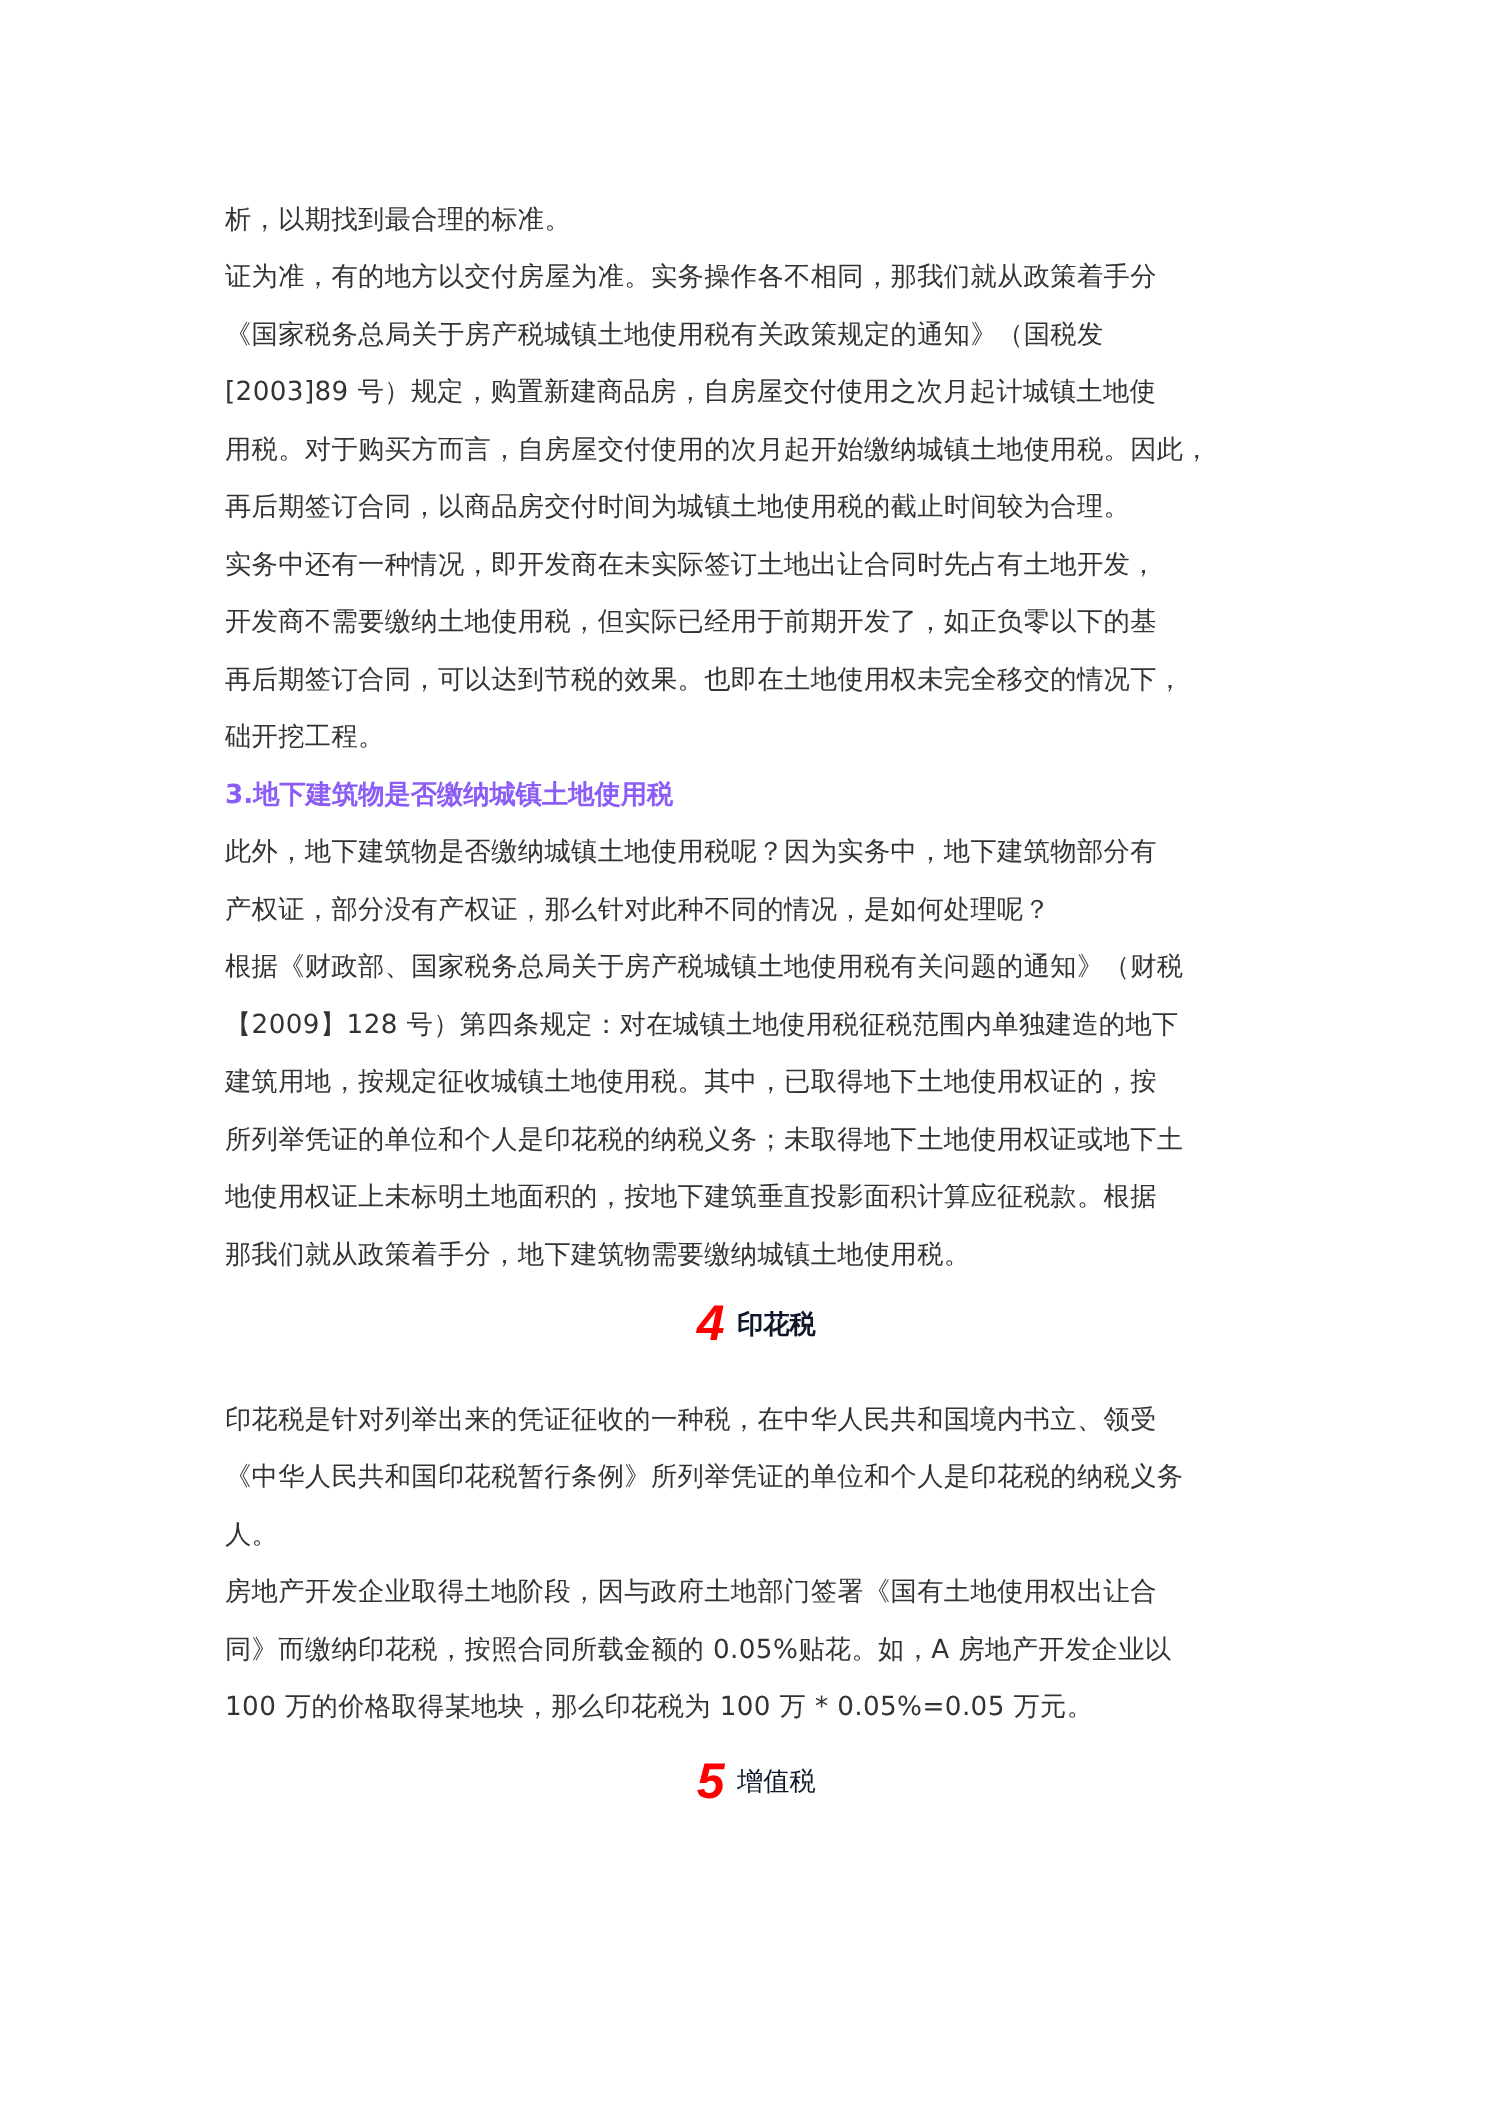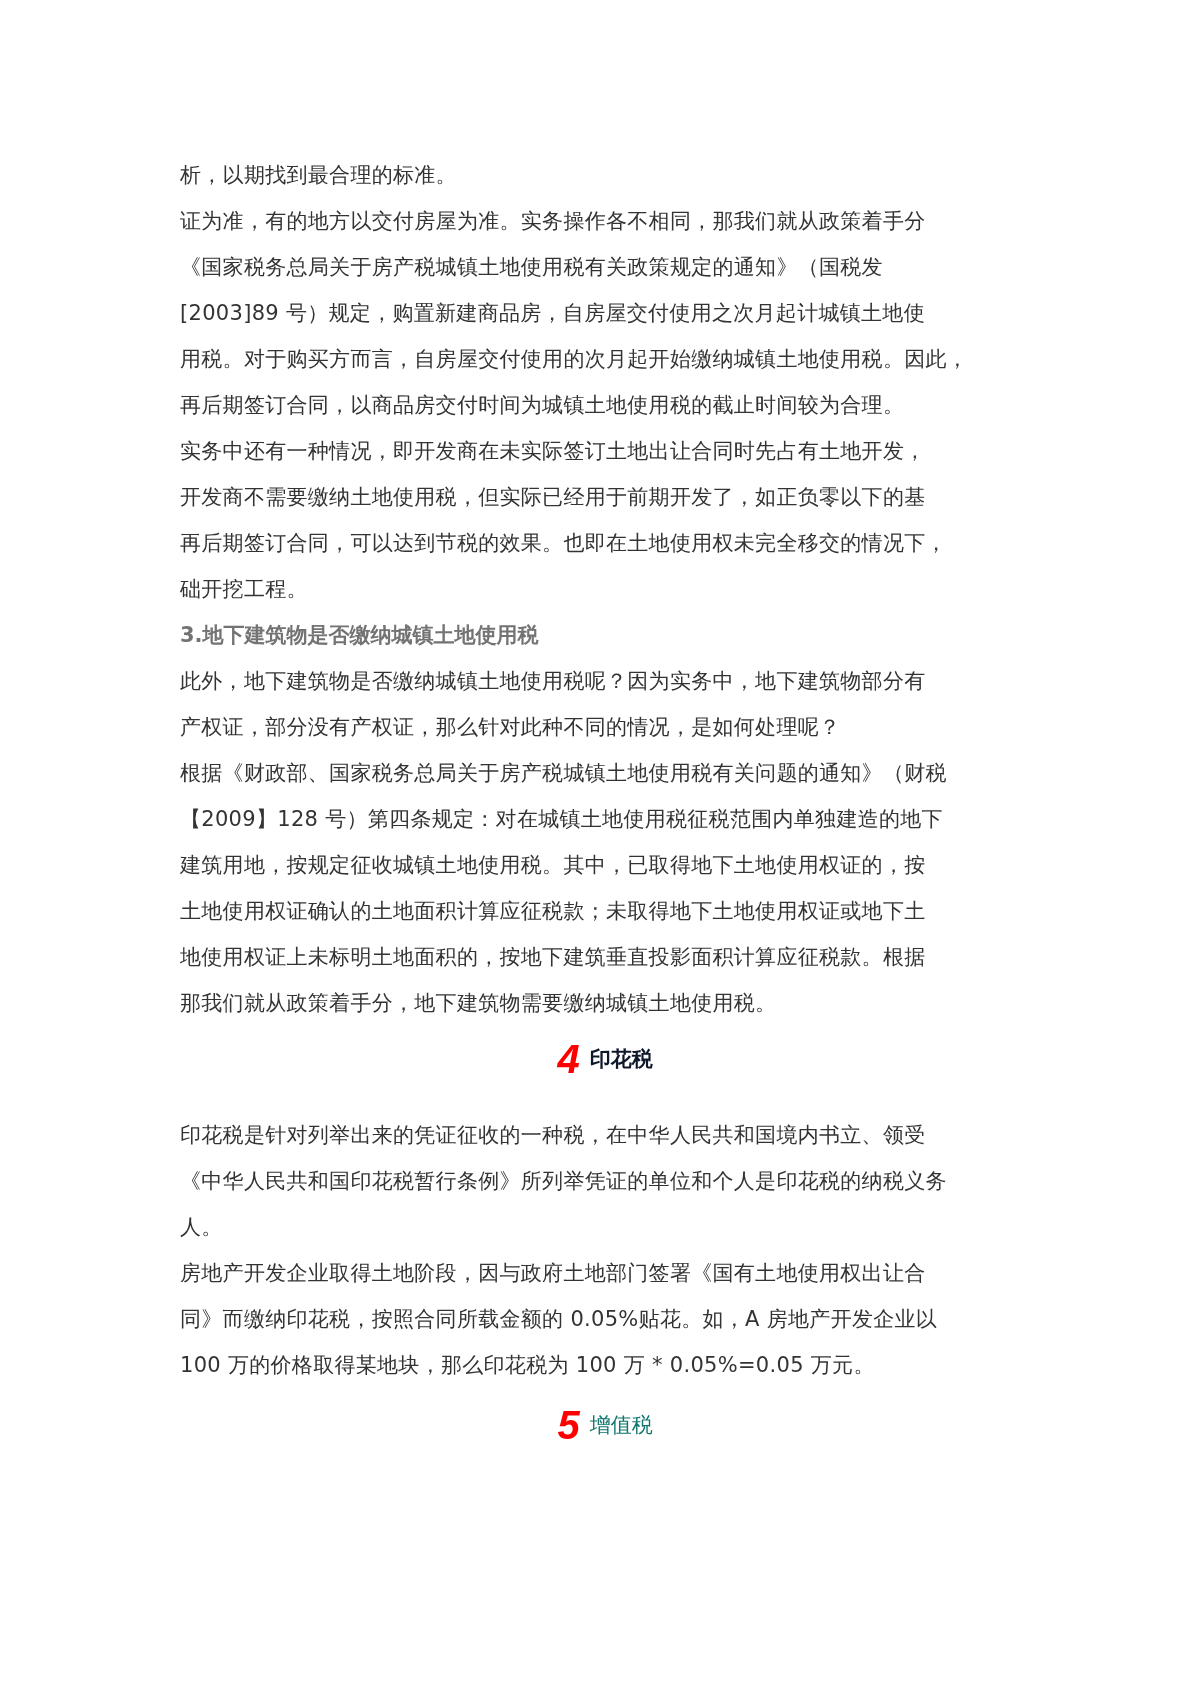--- a/index.html
+++ b/index.html
@@ -26,21 +26,21 @@
       line-height: 46px;
       margin: 0;
       letter-spacing: 0.3px;
       white-space: nowrap;
     }
     .line { display: block; }
     .section-title {
       font-size: 21px;
       line-height: 46px;
       font-weight: bold;
-      color: #737373;
+      color: #8b5cf6;
       margin: 0;
     }
     .num-heading {
       width: 850px;
       text-align: center;
       height: 46px;
       display: flex;
       align-items: center;
       justify-content: center;
       gap: 10px;
@@ -51,21 +51,21 @@
       font-style: italic;
       font-size: 40px;
       color: #ff0000;
       line-height: 46px;
     }
     .num-heading .label {
       font-size: 21px;
       color: #0f172a;
     }
     .num-heading .label.bold { font-weight: bold; }
-    .num-heading .label.regular { font-weight: normal; color: #0f766e; }
+    .num-heading .label.regular { font-weight: normal; color: #0f172a; }
   </style>
 </head>
 <body>
 
 <div class="page">
 
   <div class="p">
     <span class="line">析，以期找到最合理的标准。</span>
     <span class="line">证为准，有的地方以交付房屋为准。实务操作各不相同，那我们就从政策着手分</span>
     <span class="line">《国家税务总局关于房产税城镇土地使用税有关政策规定的通知》（国税发</span>
@@ -79,21 +79,21 @@
   </div>
 
   <div class="section-title">3.地下建筑物是否缴纳城镇土地使用税</div>
 
   <div class="p">
     <span class="line">此外，地下建筑物是否缴纳城镇土地使用税呢？因为实务中，地下建筑物部分有</span>
     <span class="line">产权证，部分没有产权证，那么针对此种不同的情况，是如何处理呢？</span>
     <span class="line">根据《财政部、国家税务总局关于房产税城镇土地使用税有关问题的通知》（财税</span>
     <span class="line">【2009】128 号）第四条规定：对在城镇土地使用税征税范围内单独建造的地下</span>
     <span class="line">建筑用地，按规定征收城镇土地使用税。其中，已取得地下土地使用权证的，按</span>
-    <span class="line">土地使用权证确认的土地面积计算应征税款；未取得地下土地使用权证或地下土</span>
+    <span class="line">所列举凭证的单位和个人是印花税的纳税义务；未取得地下土地使用权证或地下土</span>
     <span class="line">地使用权证上未标明土地面积的，按地下建筑垂直投影面积计算应征税款。根据</span>
     <span class="line">那我们就从政策着手分，地下建筑物需要缴纳城镇土地使用税。</span>
   </div>
 
   <div class="num-heading" style="margin-top:10px; margin-bottom:30px;">
     <span class="num">4</span>
     <span class="label bold">印花税</span>
   </div>
 
   <div class="p">

